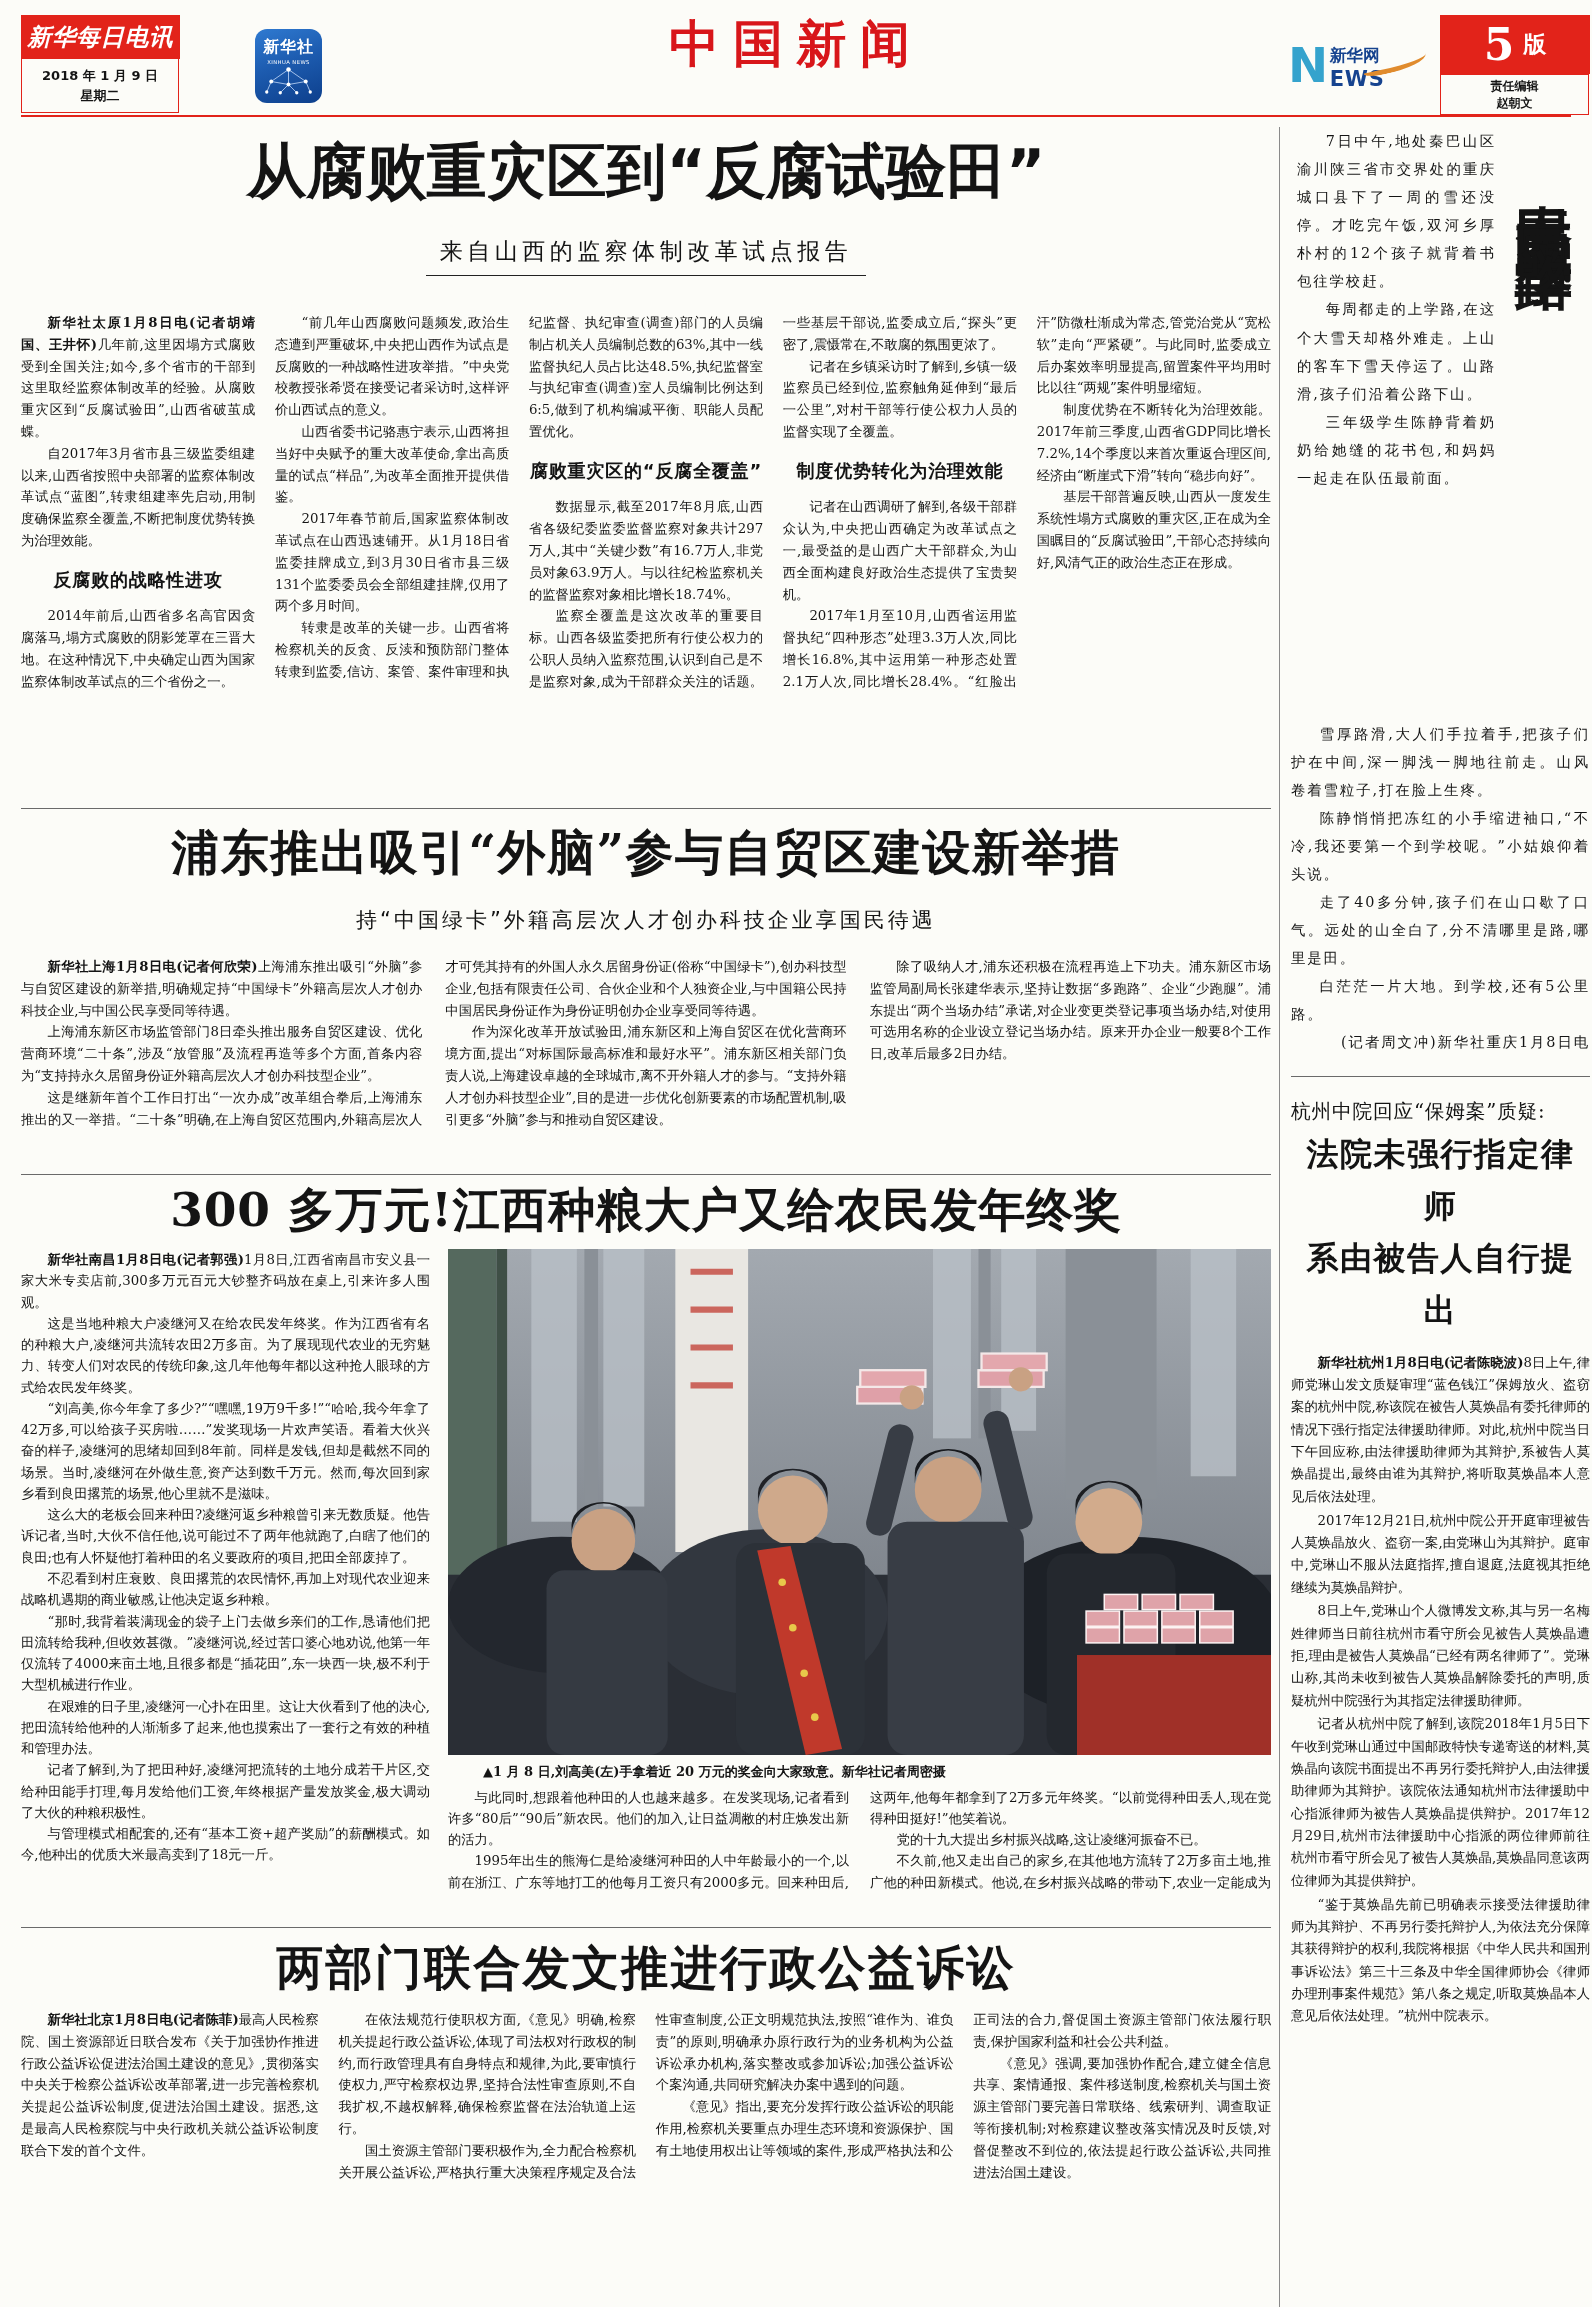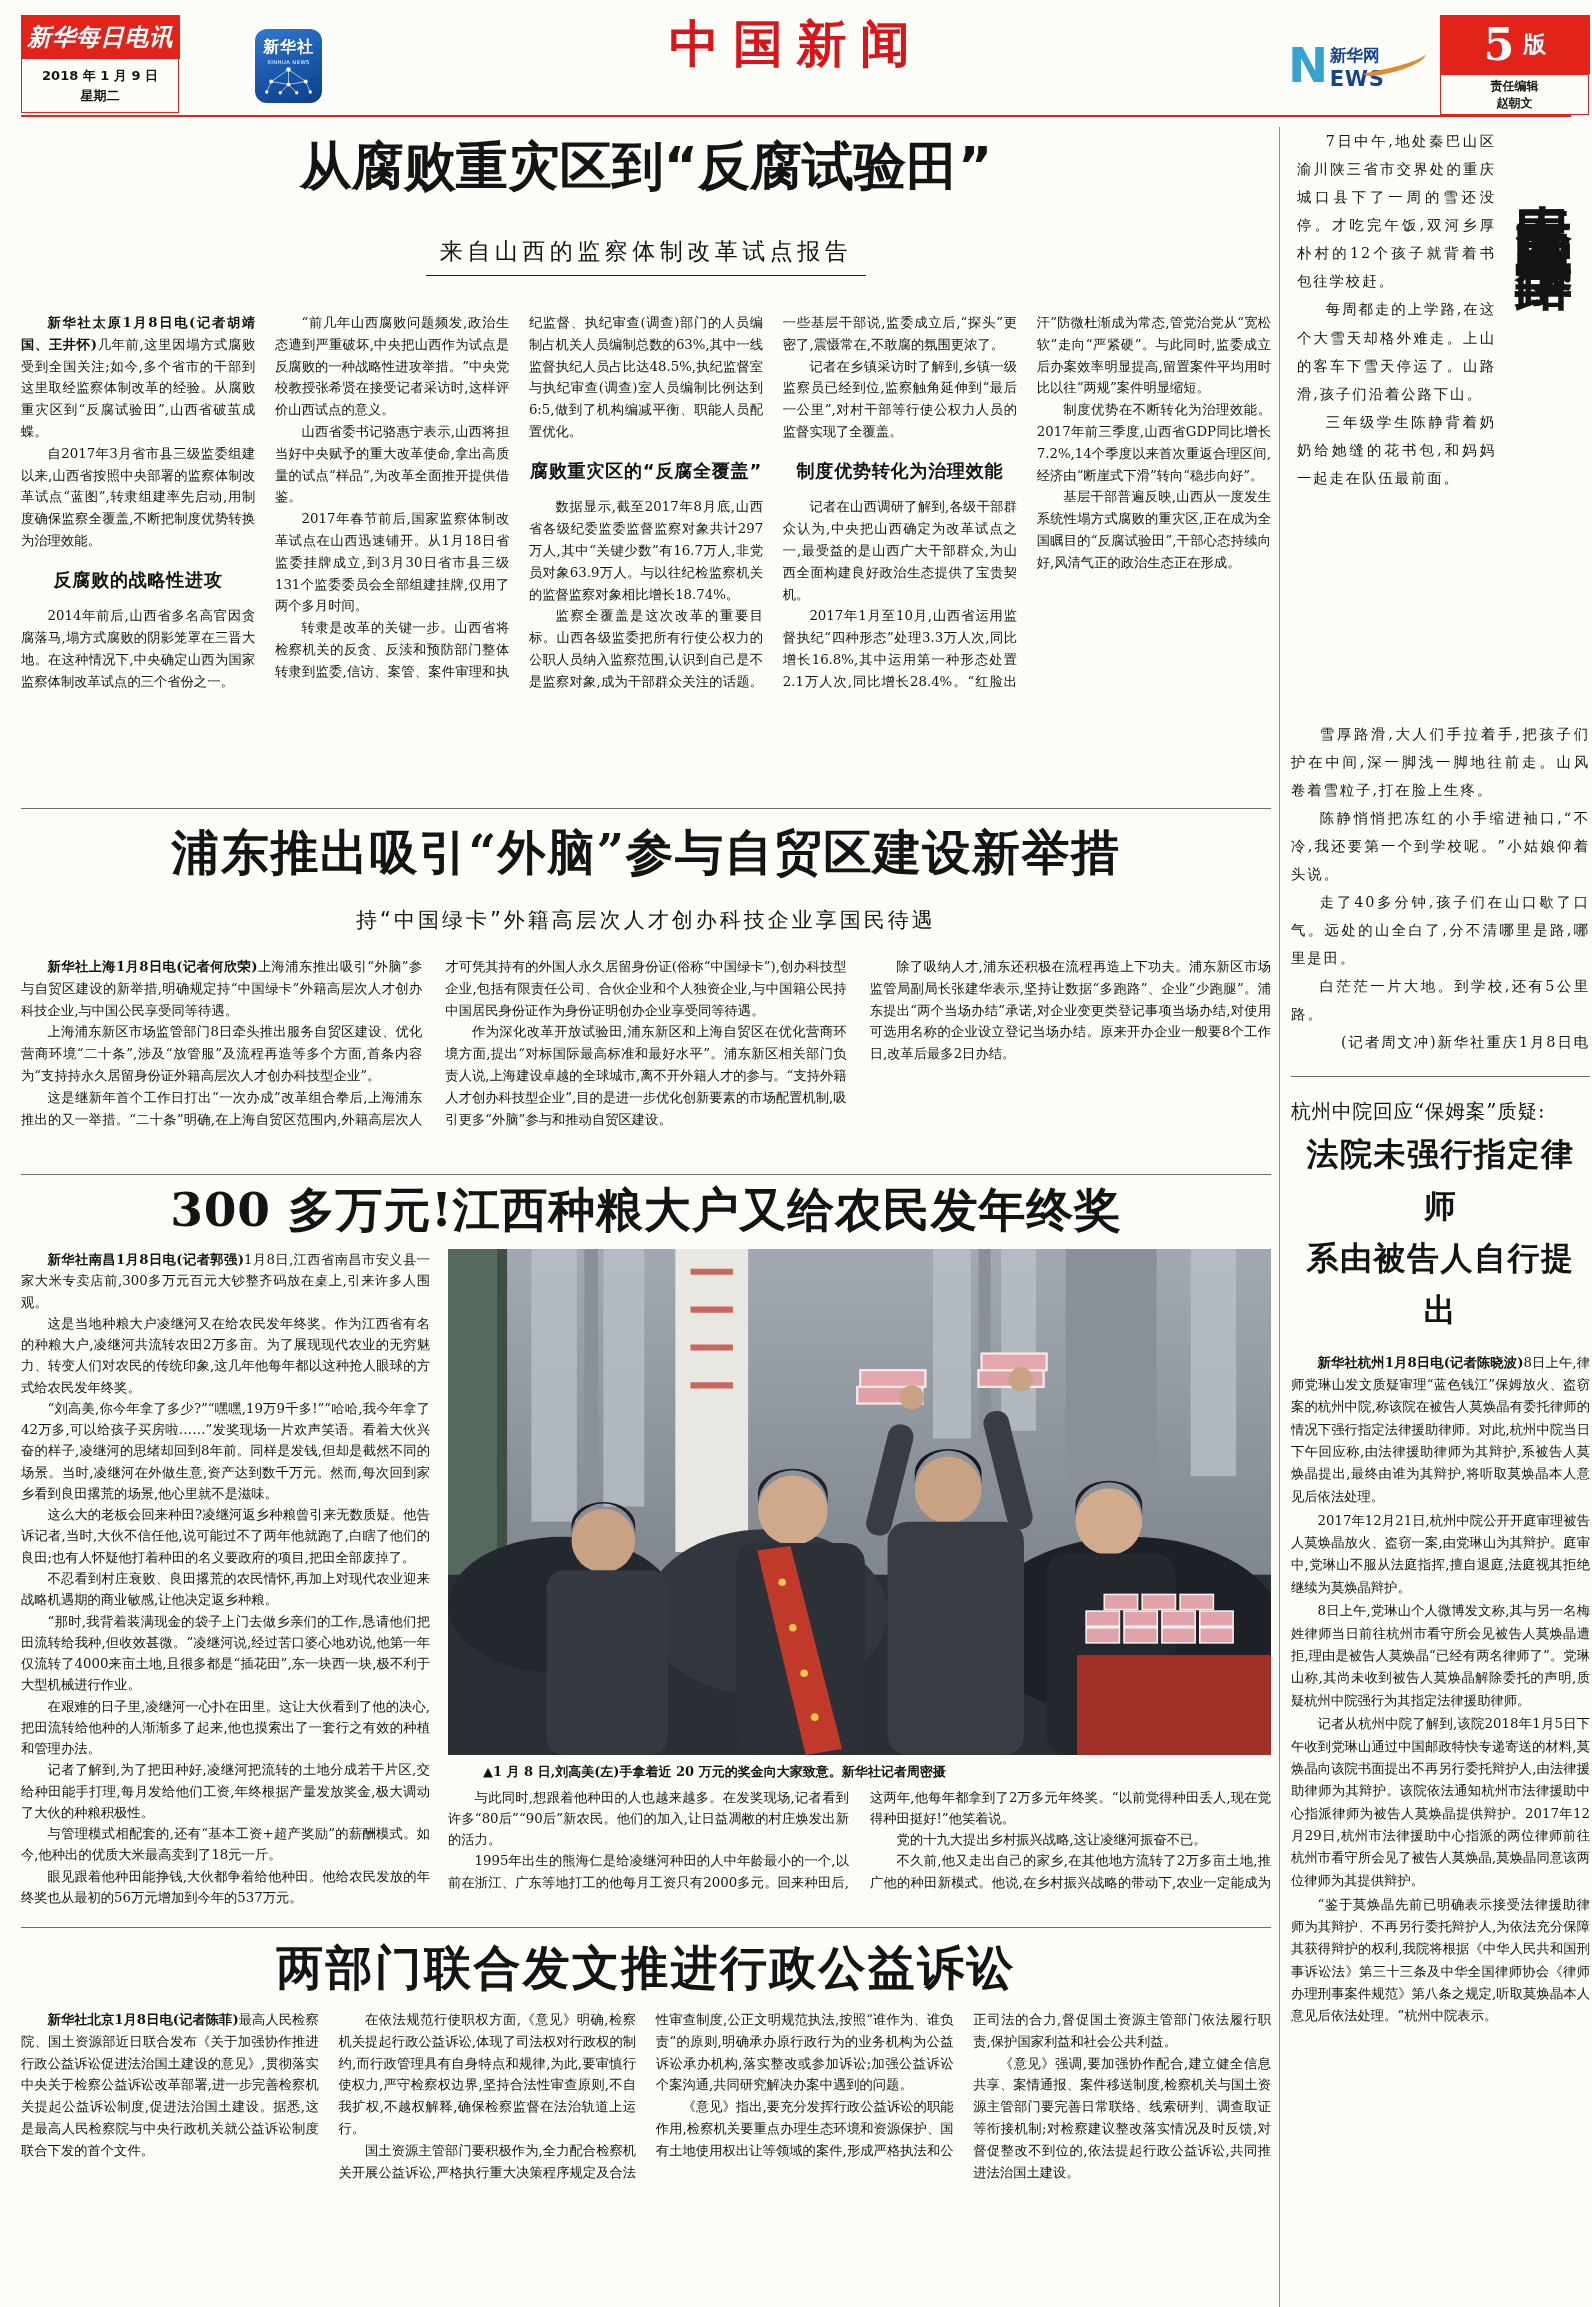--- a/index.html
+++ b/index.html
@@ -38,21 +38,21 @@
   
   .para{margin:0;text-indent:2em;text-align:justify;}
   .para b{font-weight:700;}
   .para.right{text-align:right;text-indent:0;}
   .subhead{font-family:"DejaVu Sans","Liberation Sans",sans-serif;font-weight:900;text-align:center;
       font-size:18px;margin:13.6px 0 10.6px;letter-spacing:0.8px;text-indent:0;}
   .body-cols{font-size:13.3px;line-height:1.64;}
   .sep{background:#6a6a6a;height:0.8px;}
 
   
-  .a-headline{left:21px;top:135px;width:1250px;text-align:center;font-size:52px;font-weight:900;
+  .a-headline{left:21px;top:135px;width:1250px;text-align:center;font-size:60px;font-weight:900;
       letter-spacing:0px;line-height:1.2;}
   .a-subtitle-wrap{left:21px;top:236px;width:1250px;text-align:center;}
   .a-subtitle{display:inline-block;font-size:23px;letter-spacing:4.5px;padding:0 13.6px 7.6px;border-bottom:1.5px solid #222;}
   .a-body{left:21px;top:312px;width:1250px;height:489px;column-count:5;column-gap:19.7px;overflow:hidden;}
 
   
   .b-headline{left:21px;top:821px;width:1250px;text-align:center;font-size:48px;font-weight:900;letter-spacing:1.5px;}
   .b-subtitle{left:21px;top:906px;width:1250px;text-align:center;font-size:21px;letter-spacing:3px;}
   .b-body{left:21px;top:956px;width:1250px;height:217px;column-count:3;column-gap:23px;overflow:hidden;}
 
@@ -192,21 +192,20 @@
     <div class="c-left">
         <p class="para"><b>新华社南昌1月8日电(记者郭强)</b>1月8日,江西省南昌市安义县一家大米专卖店前,300多万元百元大钞整齐码放在桌上,引来许多人围观。</p>
         <p class="para">这是当地种粮大户凌继河又在给农民发年终奖。作为江西省有名的种粮大户,凌继河共流转农田2万多亩。为了展现现代农业的无穷魅力、转变人们对农民的传统印象,这几年他每年都以这种抢人眼球的方式给农民发年终奖。</p>
         <p class="para">“刘高美,你今年拿了多少?”“嘿嘿,19万9千多!”“哈哈,我今年拿了42万多,可以给孩子买房啦……”发奖现场一片欢声笑语。看着大伙兴奋的样子,凌继河的思绪却回到8年前。同样是发钱,但却是截然不同的场景。当时,凌继河在外做生意,资产达到数千万元。然而,每次回到家乡看到良田撂荒的场景,他心里就不是滋味。</p>
         <p class="para">这么大的老板会回来种田?凌继河返乡种粮曾引来无数质疑。他告诉记者,当时,大伙不信任他,说可能过不了两年他就跑了,白瞎了他们的良田;也有人怀疑他打着种田的名义要政府的项目,把田全部废掉了。</p>
         <p class="para">不忍看到村庄衰败、良田撂荒的农民情怀,再加上对现代农业迎来战略机遇期的商业敏感,让他决定返乡种粮。</p>
         <p class="para">“那时,我背着装满现金的袋子上门去做乡亲们的工作,恳请他们把田流转给我种,但收效甚微。”凌继河说,经过苦口婆心地劝说,他第一年仅流转了4000来亩土地,且很多都是“插花田”,东一块西一块,极不利于大型机械进行作业。</p>
         <p class="para">在艰难的日子里,凌继河一心扑在田里。这让大伙看到了他的决心,把田流转给他种的人渐渐多了起来,他也摸索出了一套行之有效的种植和管理办法。</p>
         <p class="para">记者了解到,为了把田种好,凌继河把流转的土地分成若干片区,交给种田能手打理,每月发给他们工资,年终根据产量发放奖金,极大调动了大伙的种粮积极性。</p>
         <p class="para">与管理模式相配套的,还有“基本工资+超产奖励”的薪酬模式。如今,他种出的优质大米最高卖到了18元一斤。</p>
-        <p class="para">眼见跟着他种田能挣钱,大伙都争着给他种田。他给农民发放的年终奖也从最初的56万元增加到今年的537万元。</p>
       </div>
     <div class="photo-wrap">
       <svg class="photo-svg" viewBox="0 0 1086 668" preserveAspectRatio="none">
         <defs>
           <linearGradient id="bgG" x1="0" y1="0" x2="0" y2="1">
             <stop offset="0" stop-color="#a3a9b0"></stop>
               <stop offset="1" stop-color="#6e747c"></stop>
           </linearGradient>
         </defs>
         <rect width="1086" height="668" fill="url(#bgG)"></rect>

